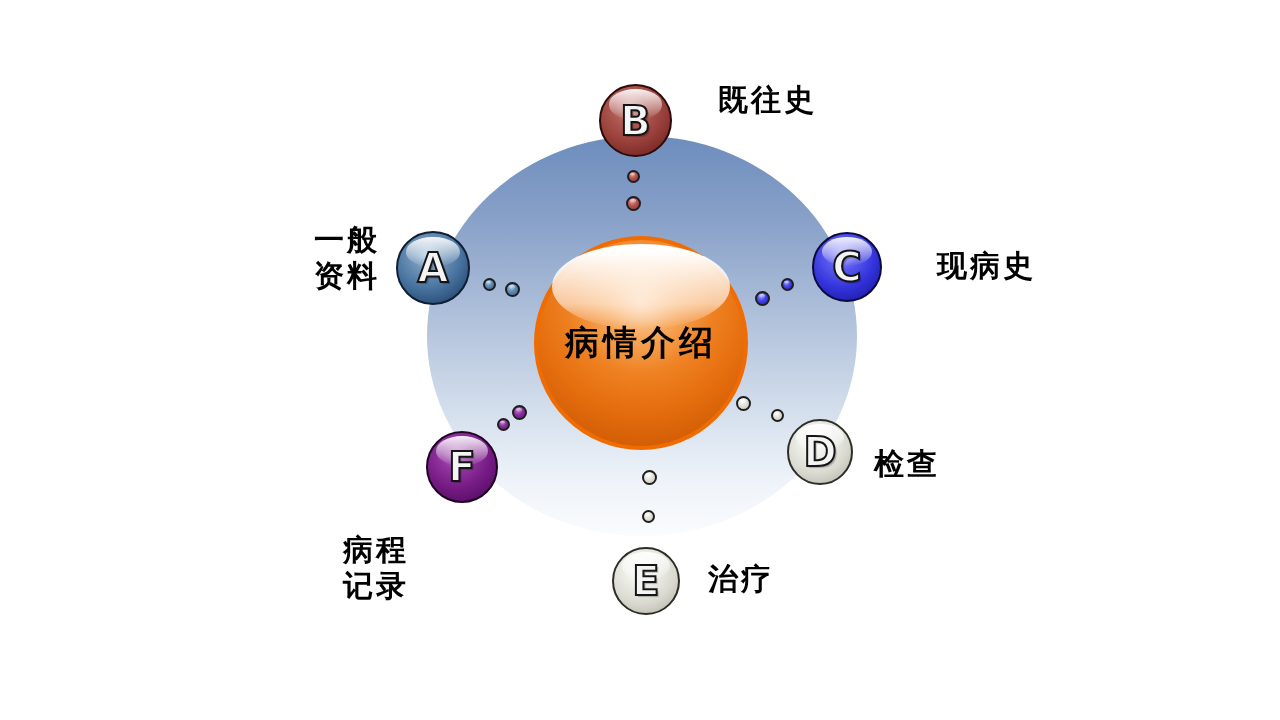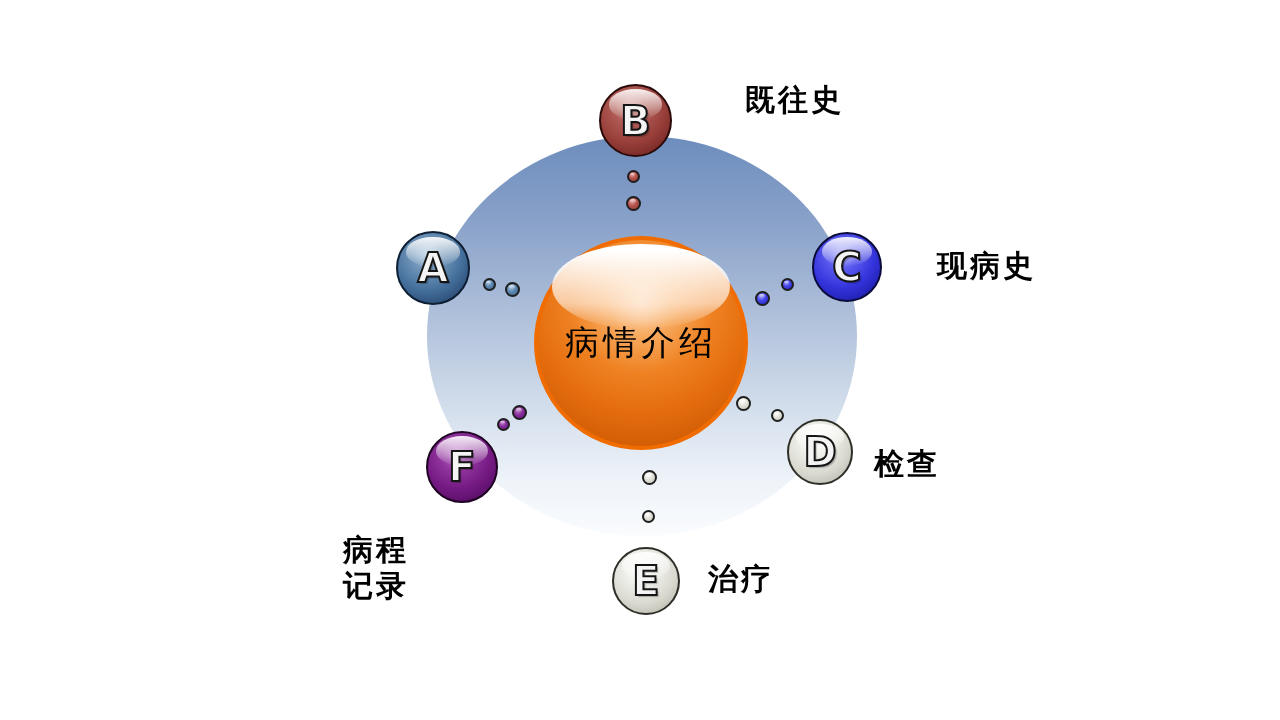--- a/index.html
+++ b/index.html
@@ -19,21 +19,21 @@
     background:linear-gradient(180deg,rgba(255,255,255,.92) 0%,rgba(255,255,255,.35) 65%,rgba(255,255,255,0) 100%);
     pointer-events:none;}
   .center-sphere{
     left:534px;top:236px;width:214px;height:214px;
     border:4px solid #F06C00;
     background:radial-gradient(circle at 50% 30%,#FDD9B8 0%,#F7A85C 20%,#EF8223 40%,#E66F0F 60%,#D45F06 80%,#AA4A08 100%);
   }
   .center-sphere .gloss{left:7%;right:7%;top:2%;height:41%;
     background:linear-gradient(180deg,#FFFFFF 8%,rgba(255,241,228,.65) 70%,rgba(255,241,228,0) 100%);}
   .center-label{
-    position:relative;z-index:2;font-size:34px;font-weight:normal;color:#000;
+    position:relative;z-index:2;font-size:34px;font-weight:bold;color:#000;
     letter-spacing:4px;white-space:nowrap;
   }
   .letter{
     position:relative;z-index:2;
     font-family:"DejaVu Sans","Liberation Sans",sans-serif;
     font-size:40px;font-weight:bold;color:#F4F4F4;
     -webkit-text-stroke:2px #151515;
     text-shadow:2px 2px 1px rgba(0,0,0,.25);
     line-height:1;
   }
@@ -70,21 +70,21 @@
   .e2{left:642px;top:510px;width:13px;height:13px;}
   .f1{left:497px;top:418px;width:13px;height:13px;}
   .f2{left:512px;top:405px;width:15px;height:15px;}
   
   .label{
     position:absolute;font-size:30px;font-weight:bold;color:#000;
     letter-spacing:3px;white-space:nowrap;line-height:36px;
     text-shadow:2px 2px 2px rgba(255,255,255,.9),0 0 6px rgba(255,255,255,.6);
   }
   .label span{display:block;}
-  .label-b{left:745px;top:82px;}
+  .label-b{left:718px;top:82px;}
   .label-c{left:937px;top:248px;}
   .label-d{left:874px;top:446px;}
   .label-e{left:708px;top:561px;text-align:center;}
   .label-a{left:314px;top:222px;}
   .label-f{left:343px;top:499px;margin-top:33px;}
 </style>
 </head>
 <body>
 
 <div class="stage">
@@ -139,18 +139,22 @@
   </div>
   <div class="label label-c">
     <span>现病史</span>
   </div>
   <div class="label label-d">
     <span>检查</span>
   </div>
   <div class="label label-e">
     <span>治疗</span>
   </div>
+  <div class="label label-a">
+    <span>一般</span>
+    <span>资料</span>
+  </div>
   <div class="label label-f">
     <span>病程</span>
     <span>记录</span>
   </div>
 
 </div>
 
 </body></html>

